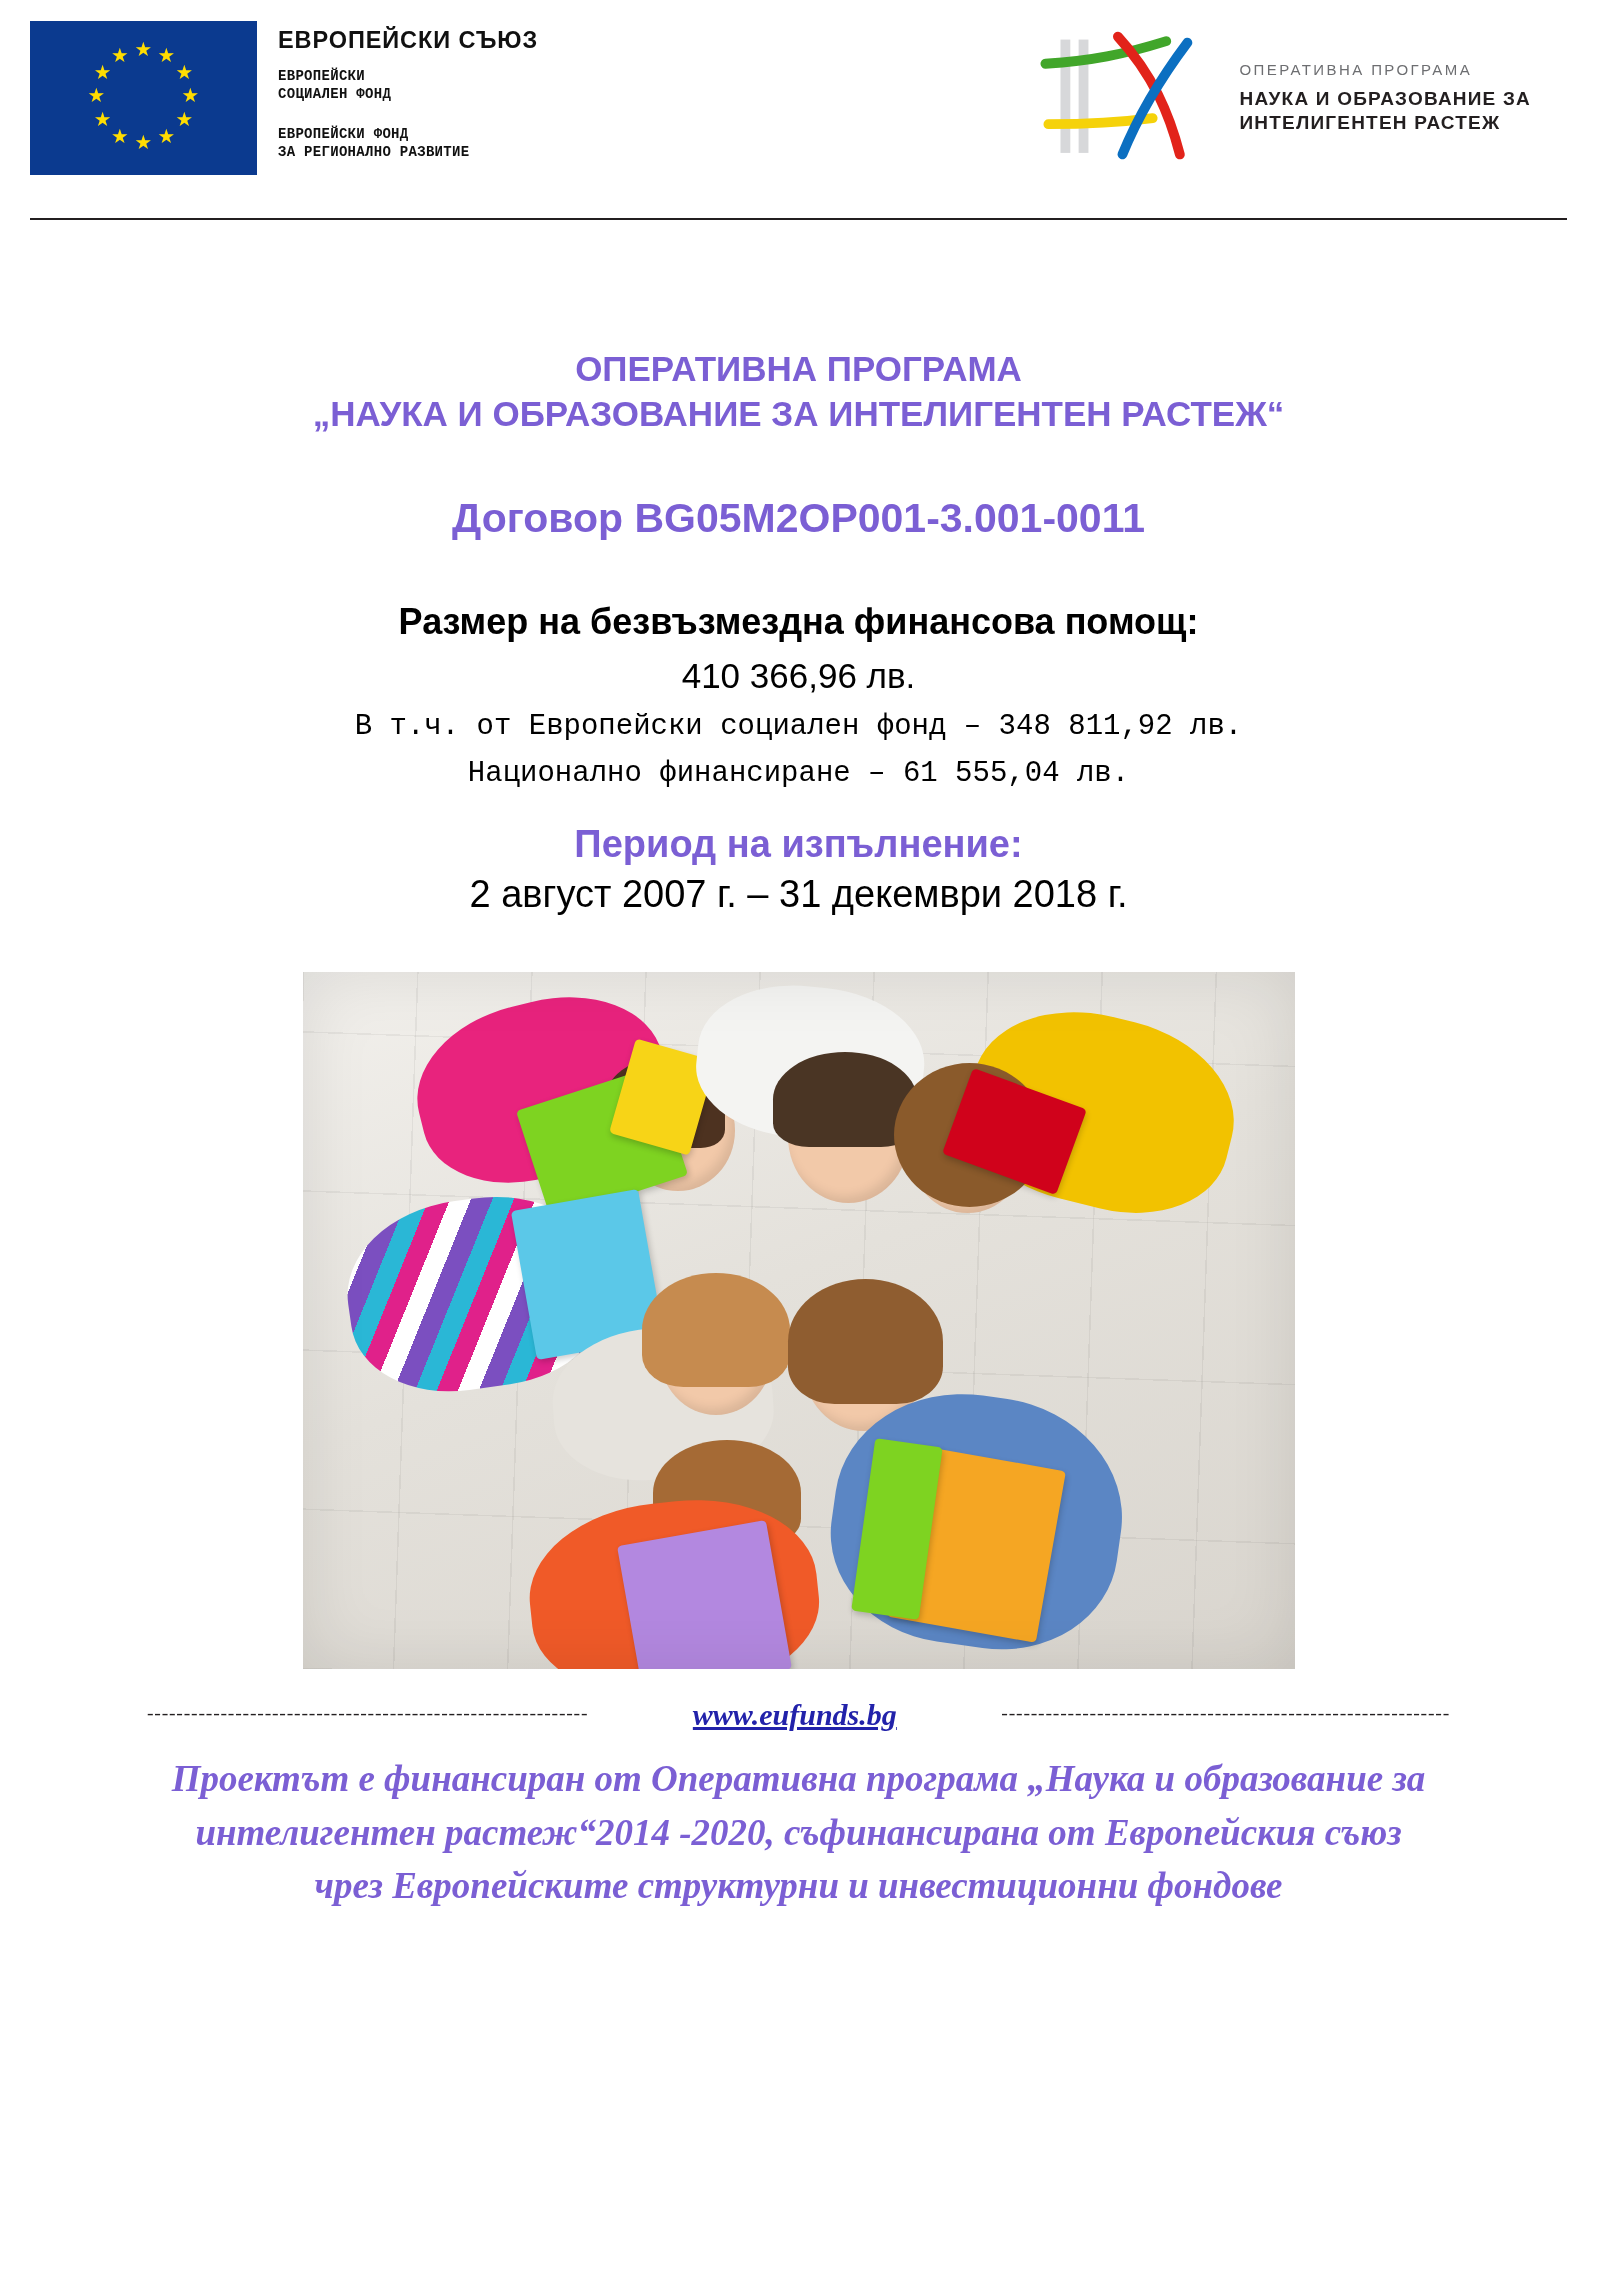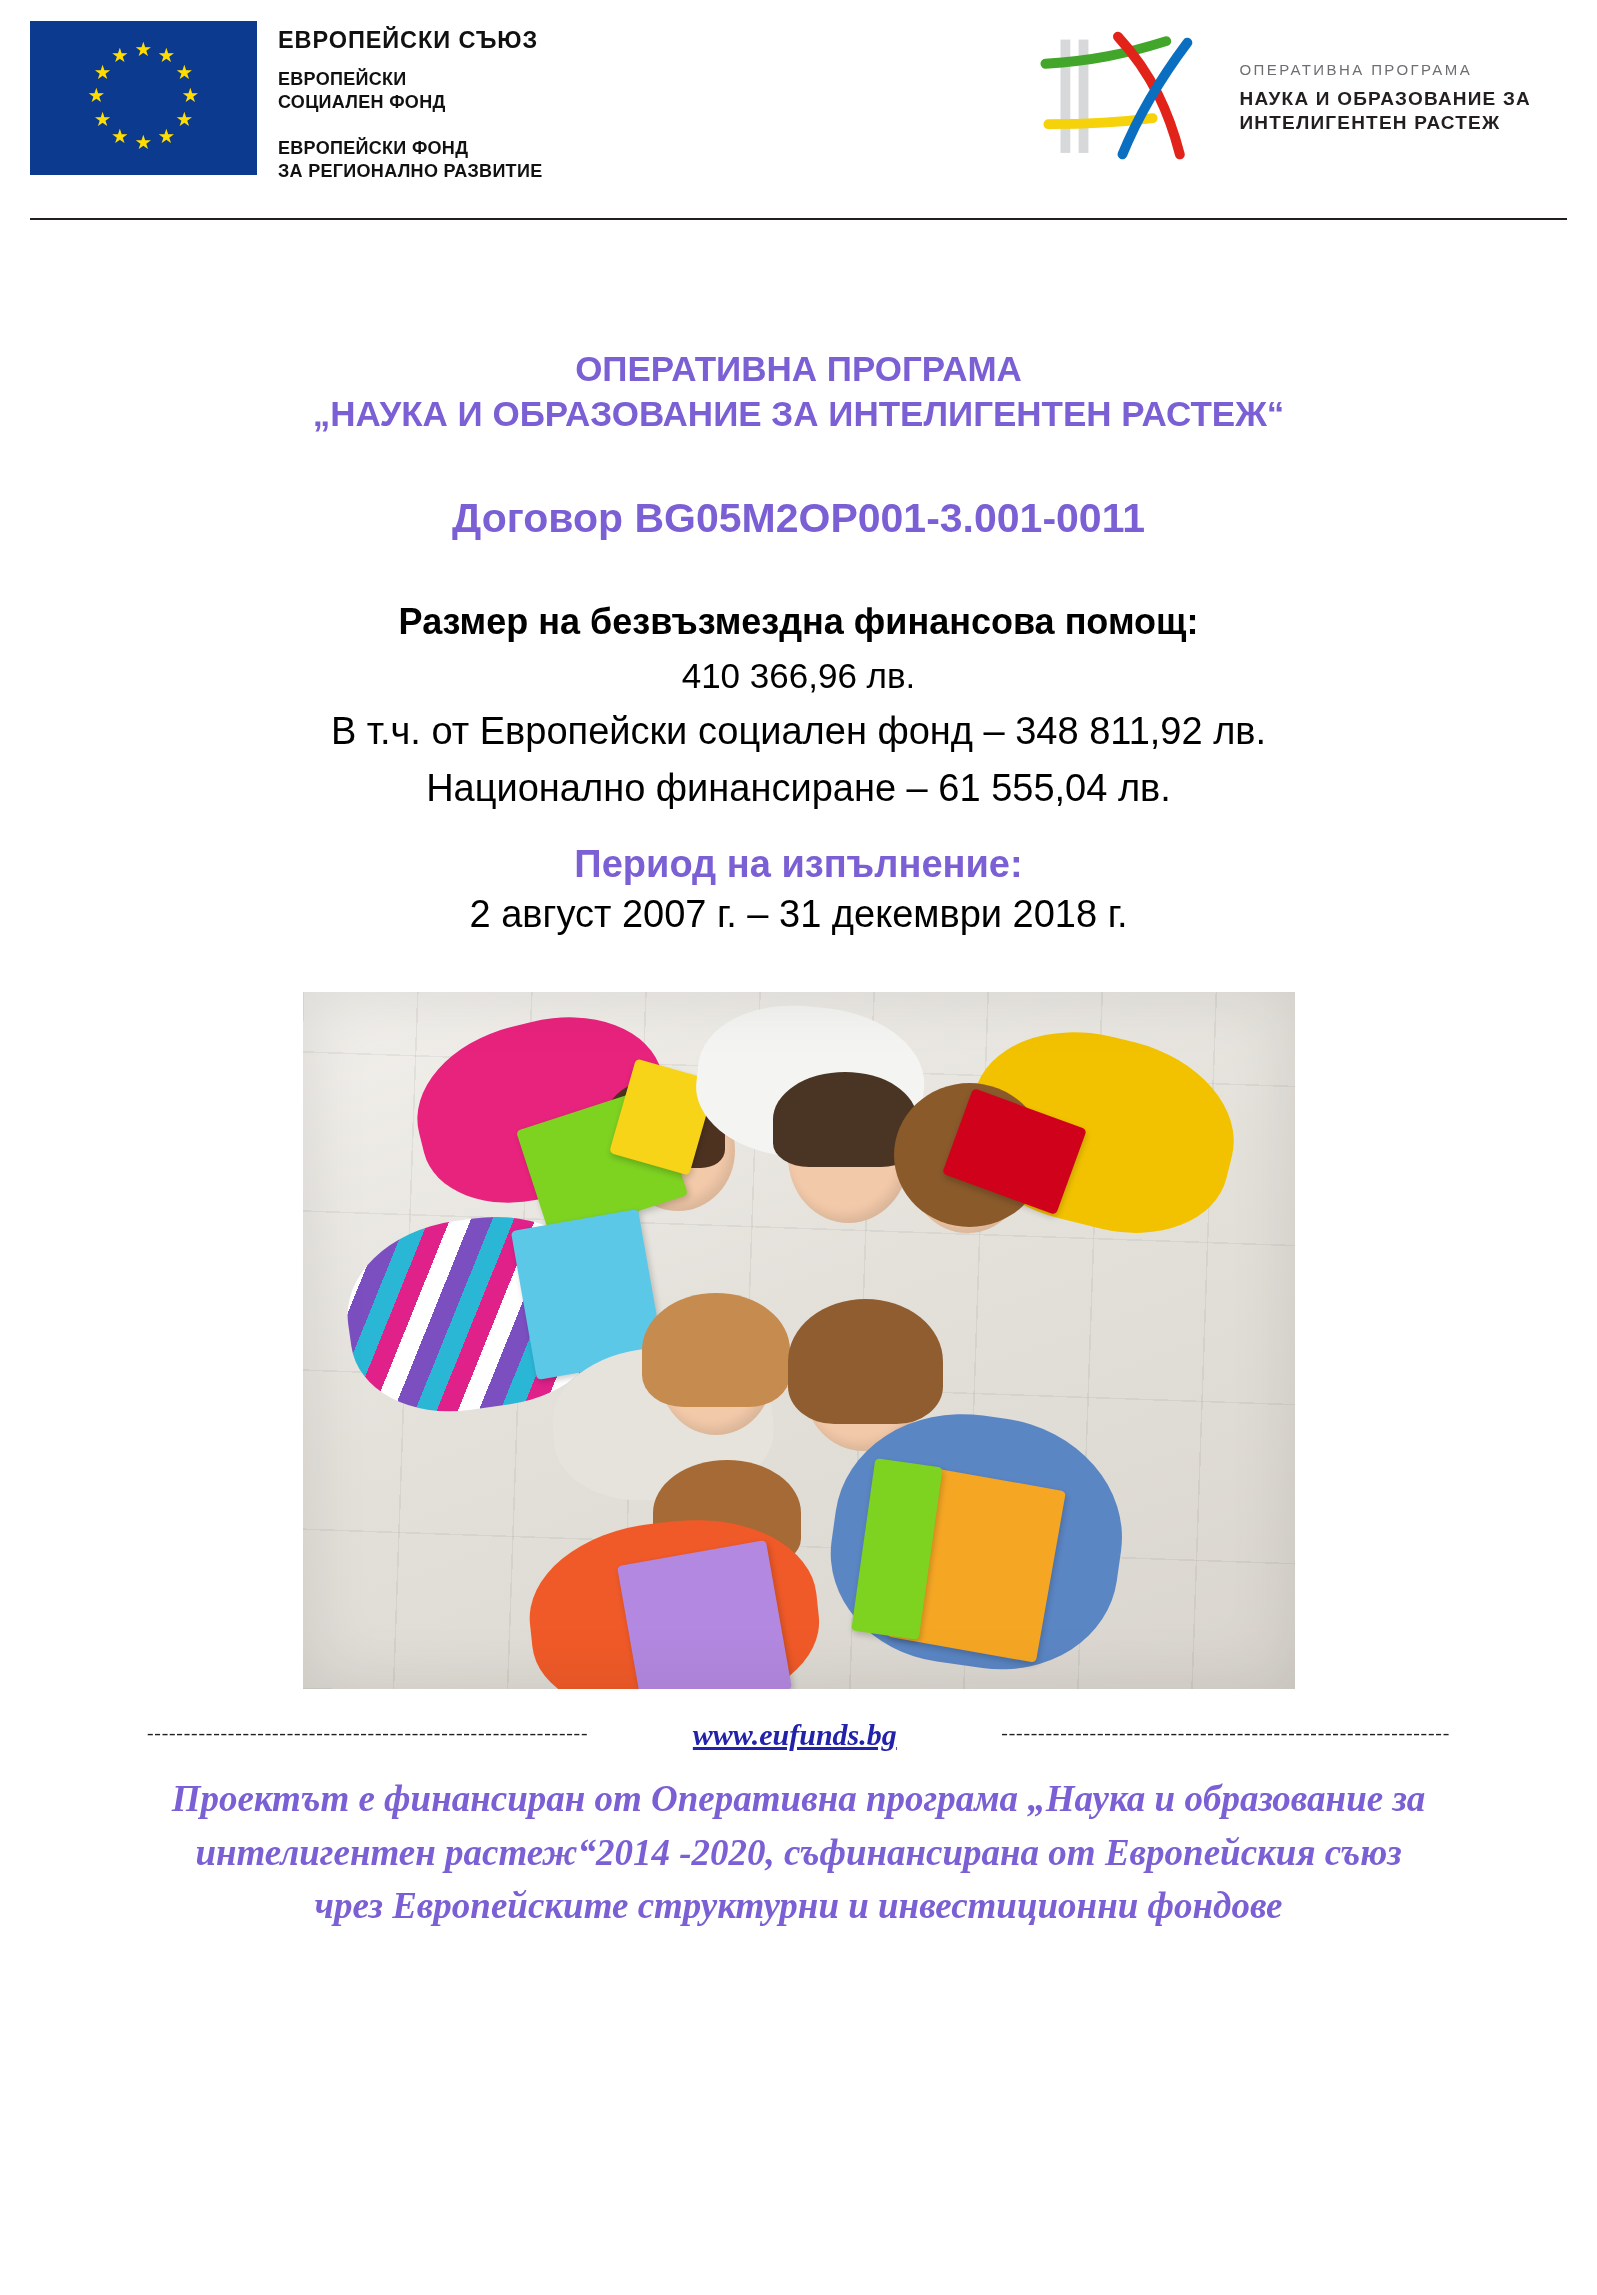--- a/index.html
+++ b/index.html
@@ -65,25 +65,26 @@
   }
   .eu-text .l1 {
     font-size: 23.5px;
     font-weight: bold;
     letter-spacing: 0.9px;
     color: #111;
     margin-bottom: 13.6px;
   }
   .eu-text .l2,
   .eu-text .l3 {
-    font-size: 18px;
+    font-size: 14px;
     font-weight: bold;
     color: #111;
     line-height: 1.28;
     letter-spacing: 0.3px;
+    font-family: Liberation Mono, monospace;
   }
   .eu-text .l3 { margin-top: 23px; }
 
   
   .op-block {
     display: flex;
     align-items: flex-start;
     padding-top: 7.6px;
     margin-right: 36px;
   }
@@ -143,23 +144,24 @@
     font-size: 36px;
     margin-top: 56px;
     color: #000;
   }
   .grant-amount {
     font-size: 35px;
     margin-top: 13.6px;
     color: #000;
   }
   .grant-line {
-    font-size: 38px;
+    font-size: 29px;
     margin-top: 13.6px;
     color: #000;
+    font-family: Liberation Mono, monospace;
   }
   .period-label {
     color: #7b5fd4;
     font-weight: bold;
     font-size: 38px;
     margin-top: 33px;
   }
   .period-value {
     font-size: 38px;
     margin-top: 7.6px;

